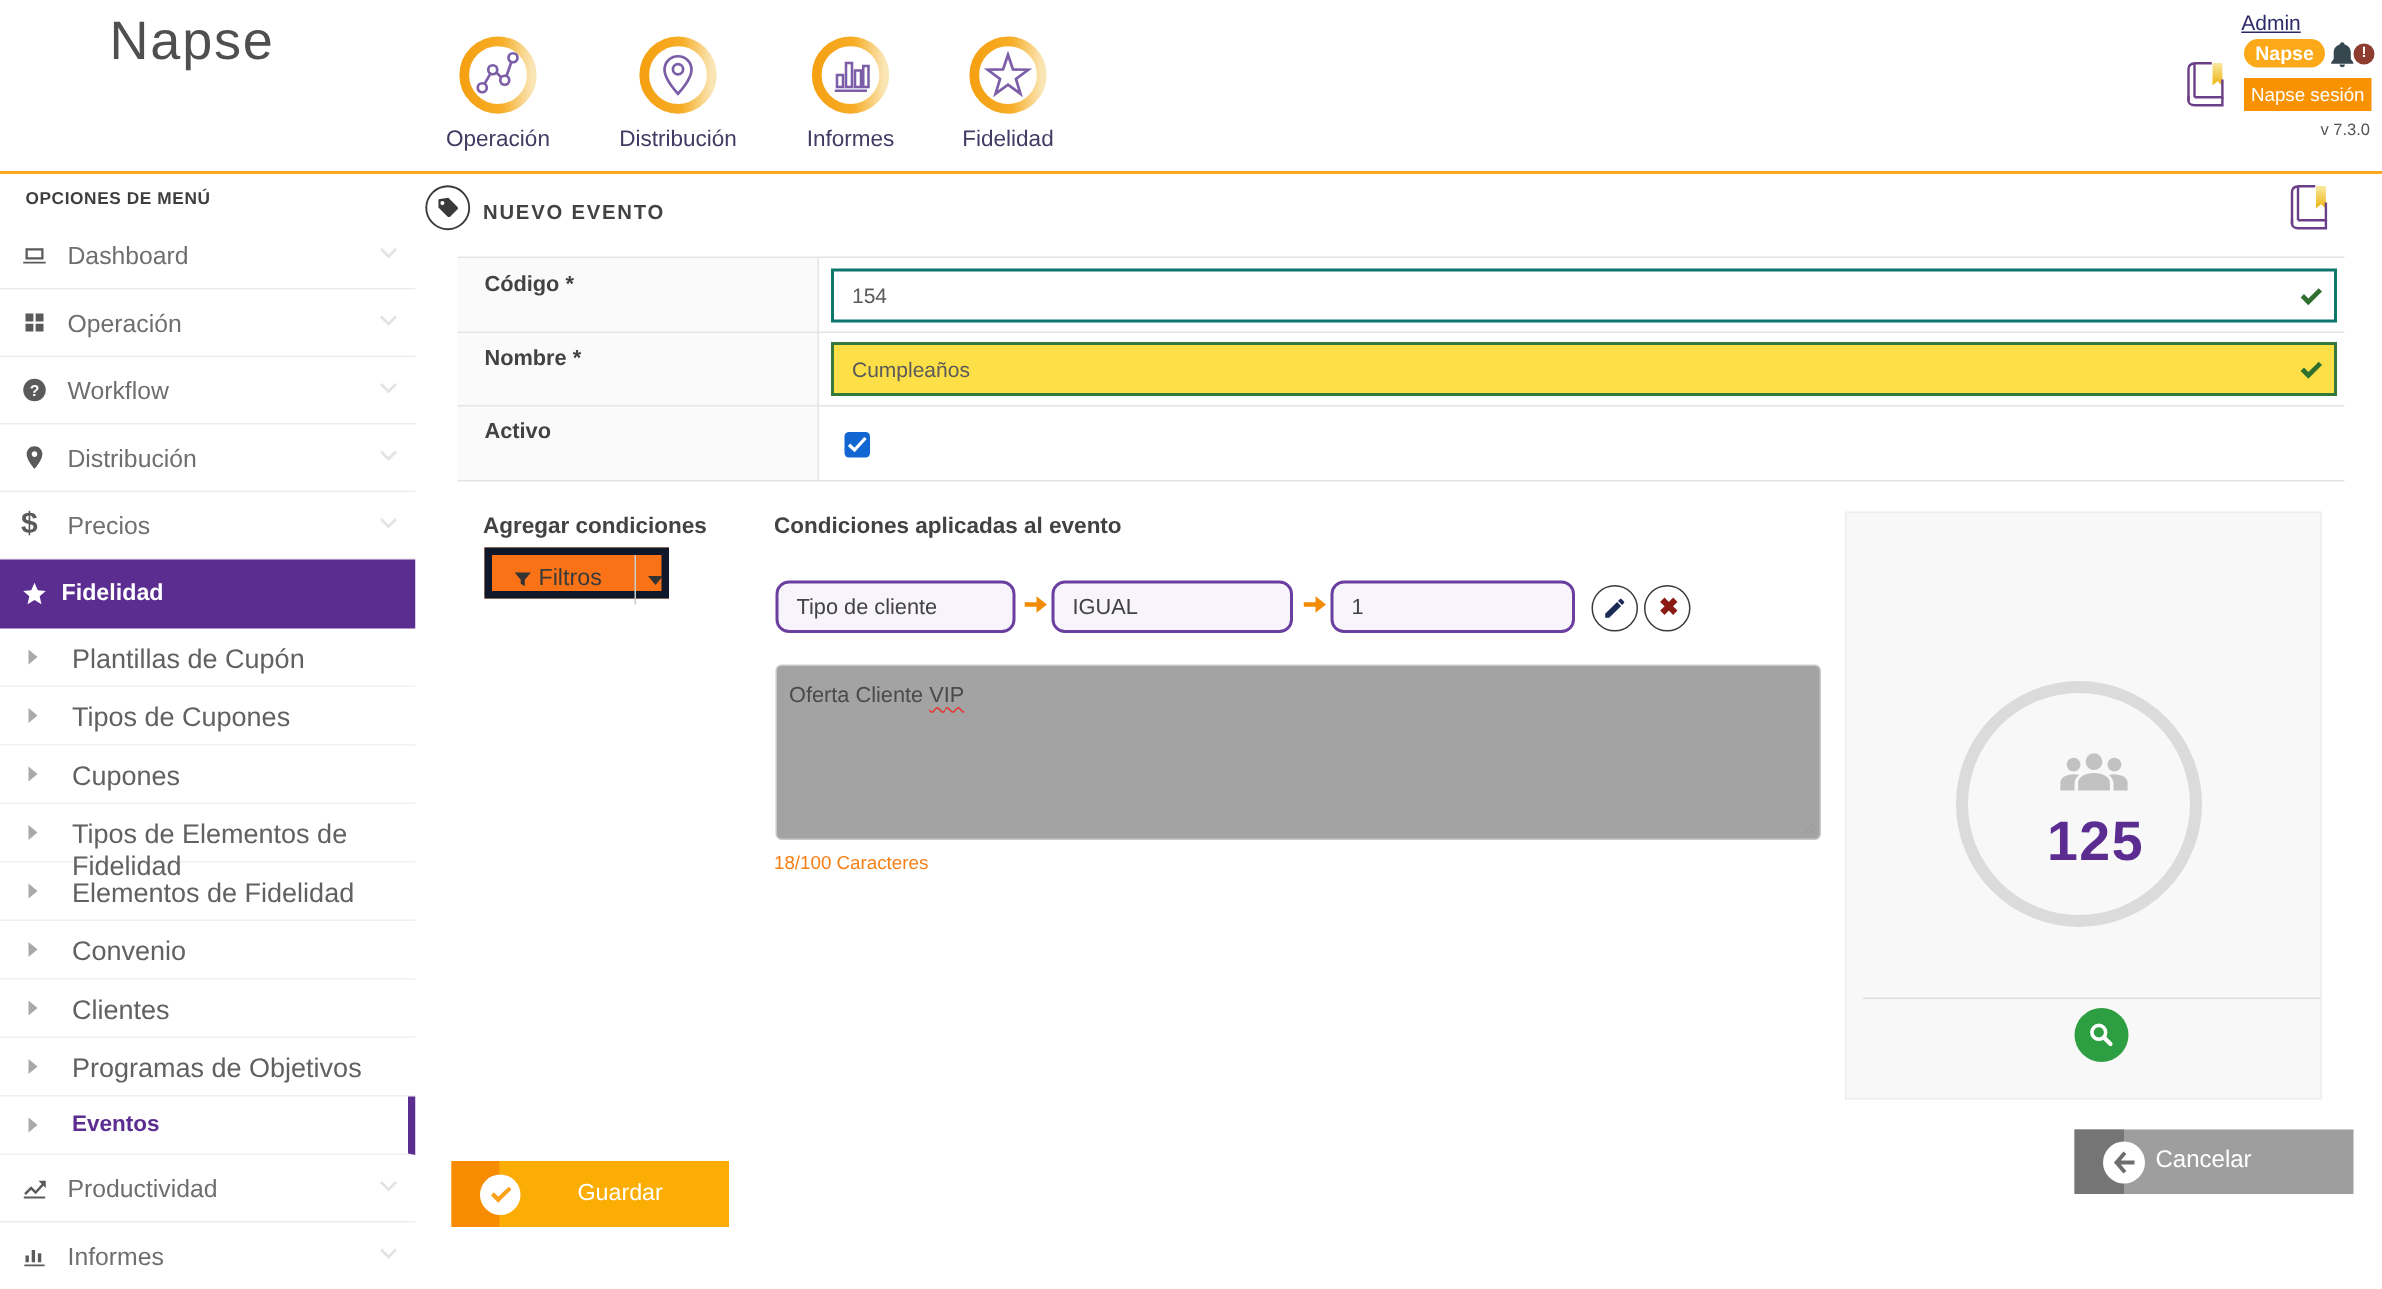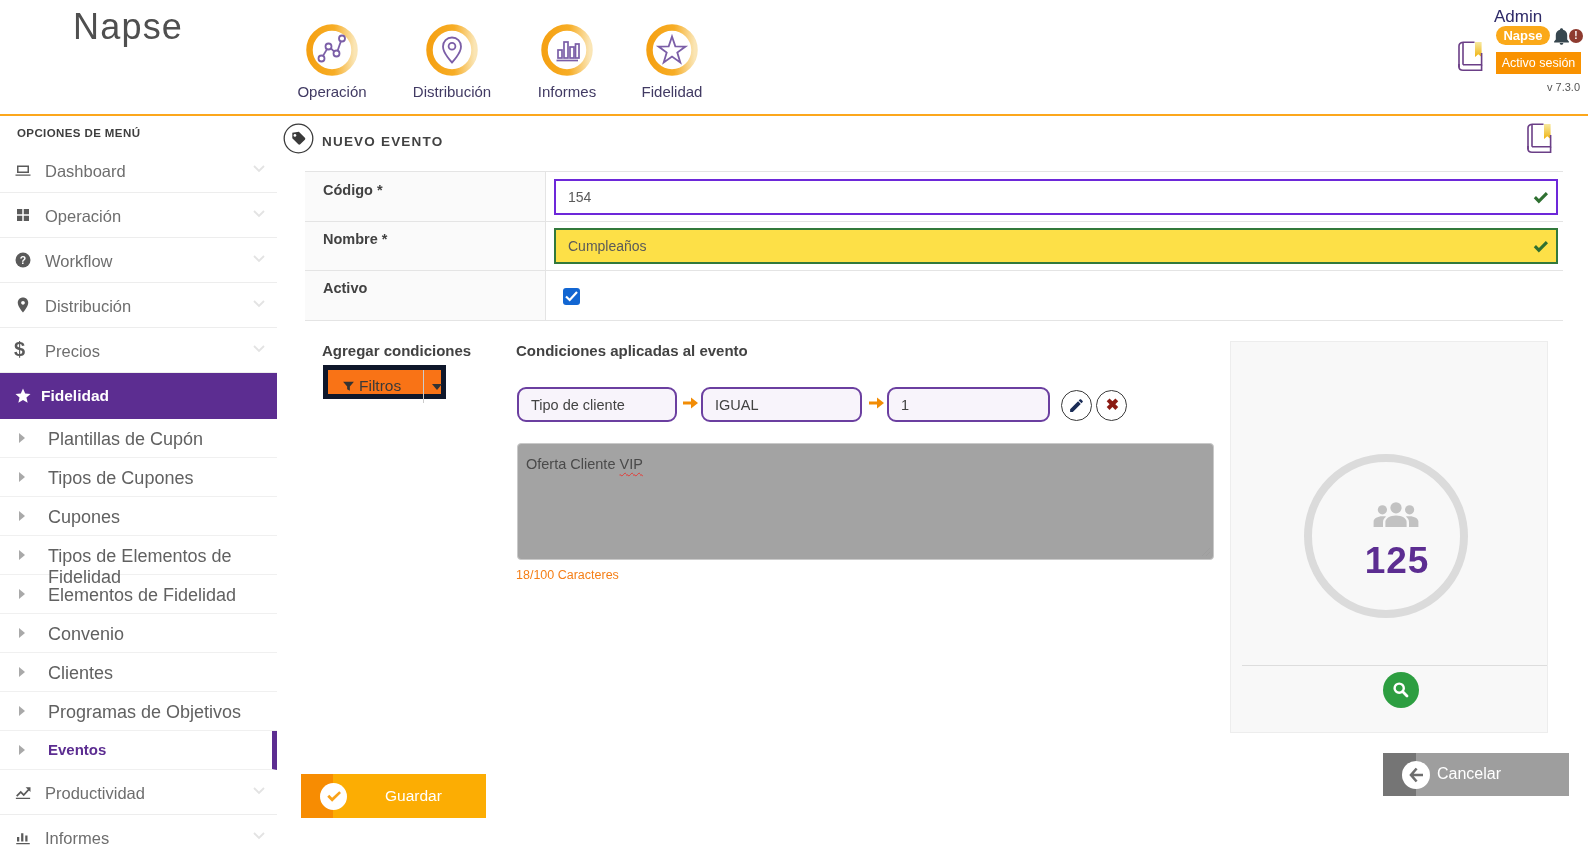--- a/index.html
+++ b/index.html
@@ -12,21 +12,21 @@
 #header { position:absolute; left:0; top:0; width:1588px; height:116px;
   background:#fff; border-bottom:2px solid #FCA71C; }
 #logo-napse { position:absolute; left:73px; top:6px; font-size:36px; color:#4F4F4F; letter-spacing:1.2px; }
 #logo-promo { position:absolute; left:75px; top:47px; font-size:40px; font-weight:bold; letter-spacing:0px;
   background:linear-gradient(90deg,#F6A61C 0%,#F1821F 55%,#E2472B 100%);
   -webkit-background-clip:text; background-clip:text; color:transparent; }
 .navitem { position:absolute; top:24px; width:110px; text-align:center; }
 .navitem .lbl { margin-top:3px; font-size:15px; color:#413A63; }
 
 #admin { position:absolute; left:1494px; top:7px; width:40px; text-align:center;
-  font-size:17px; color:#2E2A68; }
+  font-size:14px; color:#2E2A68;text-decoration:underline; }
 #pill { position:absolute; left:1496px; top:26px; width:54px; height:19px; border-radius:10px;
   background:#FBA919; color:#fff; font-weight:bold; font-size:13px; text-align:center; line-height:19px; }
 #cerrar { position:absolute; left:1496px; top:52px; width:85px; height:22px;
   background:#F99200; color:#fff; font-size:12.5px; text-align:center; line-height:22px; }
 #version { position:absolute; left:1547px; top:81px; font-size:11px; color:#555; }
 #badge { position:absolute; left:1569px; top:29px; width:14px; height:14px; border-radius:50%;
   background:#8E3B30; color:#fff; font-size:10px; font-weight:bold; text-align:center; line-height:14px; }
 
 #sidebar { position:absolute; left:0; top:116px; width:277px; height:743px; background:#fff; }
 #menu-title { position:absolute; left:17px; top:11px; font-size:11.5px; font-weight:bold;
@@ -120,21 +120,21 @@
 <div id="badge">!</div>
 <svg class="abs" style="left:1455px;top:40px" width="30" height="34" viewBox="0 0 30 34">
 <path d="M20 2 h6.6 v15 l-3.3 -2.8 l-3.3 2.8 z" fill="url(#gold)"></path>
 <g fill="none" stroke="#6B3F87" stroke-width="1.6">
 <path d="M8 2.2 H19.5 M26.6 13 V24.8 H8 M8 2.2 C5.5 2.6 4 4 4 6 V27"></path>
 <path d="M8 2.2 V24.8"></path>
 <path d="M4 27 c0 1.8 1.5 3.2 4 3.2 h18.6 v-5.4"></path>
 <path d="M4 24 v3.5"></path>
 </g>
 </svg>
-<div id="cerrar">Activo sesión</div>
+<div id="cerrar">Napse sesión</div>
 <div id="version">v 7.3.0</div>
 </div>
 <div id="sidebar">
 <div id="menu-title">OPCIONES DE MENÚ</div>
 
 <div class="mitem" style="top:32px">
 <svg class="ic" viewBox="0 0 24 24" fill="#5A5A5A">
           <path d="M4 6 h16 v10 h-16 z M6 8 v6 h12 V8 z M2 18 h20 v1.6 H2 z" fill-rule="evenodd"></path>
         </svg>
 <div class="txt">Dashboard</div>
@@ -264,21 +264,21 @@
 </svg>
 
 <div class="abs" style="left:28px;top:55px;width:1258px;height:148px;border-top:1px solid #E4E4E4">
 <div class="abs" style="left:0;top:0;width:241px;height:148px;background:#FAFAFA;border-right:1px solid #E4E4E4"></div>
 <div class="abs" style="left:0;top:49px;width:1258px;height:0;border-top:1px solid #E4E4E4"></div>
 <div class="abs" style="left:0;top:98px;width:1258px;height:0;border-top:1px solid #E4E4E4"></div>
 <div class="abs" style="left:0;top:148px;width:1258px;height:0;border-top:1px solid #E4E4E4"></div>
 <div class="abs" style="left:18px;top:10px;font-size:14.5px;font-weight:bold;color:#424242">Código *</div>
 <div class="abs" style="left:18px;top:59px;font-size:14.5px;font-weight:bold;color:#424242">Nombre *</div>
 <div class="abs" style="left:18px;top:108px;font-size:14.5px;font-weight:bold;color:#424242">Activo</div>
-<div class="abs" style="left:249px;top:7px;width:1004px;height:36px;border:2px solid #6d28d9;background:#fff">
+<div class="abs" style="left:249px;top:7px;width:1004px;height:36px;border:2px solid #0f766e;background:#fff">
 <div class="abs" style="left:12px;top:8px;font-size:14px;color:#5A5A5A">154</div>
 <svg class="abs" style="right:6px;top:7px" width="19" height="19" viewBox="0 0 24 24">
             <path d="M3.5 13 l2.8 -2.8 l3.7 3.7 l8.7 -8.7 l2.8 2.8 L9.9 19.5 Z" fill="#2F7031"></path>
           </svg>
 </div>
 <div class="abs" style="left:249px;top:56px;width:1004px;height:36px;border:2px solid #32793B;background:#fde047">
 <div class="abs" style="left:12px;top:8px;font-size:14px;color:#5A5A5A">Cumpleaños</div>
 <svg class="abs" style="right:6px;top:7px" width="19" height="19" viewBox="0 0 24 24">
             <path d="M3.5 13 l2.8 -2.8 l3.7 3.7 l8.7 -8.7 l2.8 2.8 L9.9 19.5 Z" fill="#2F7031"></path>
           </svg>

